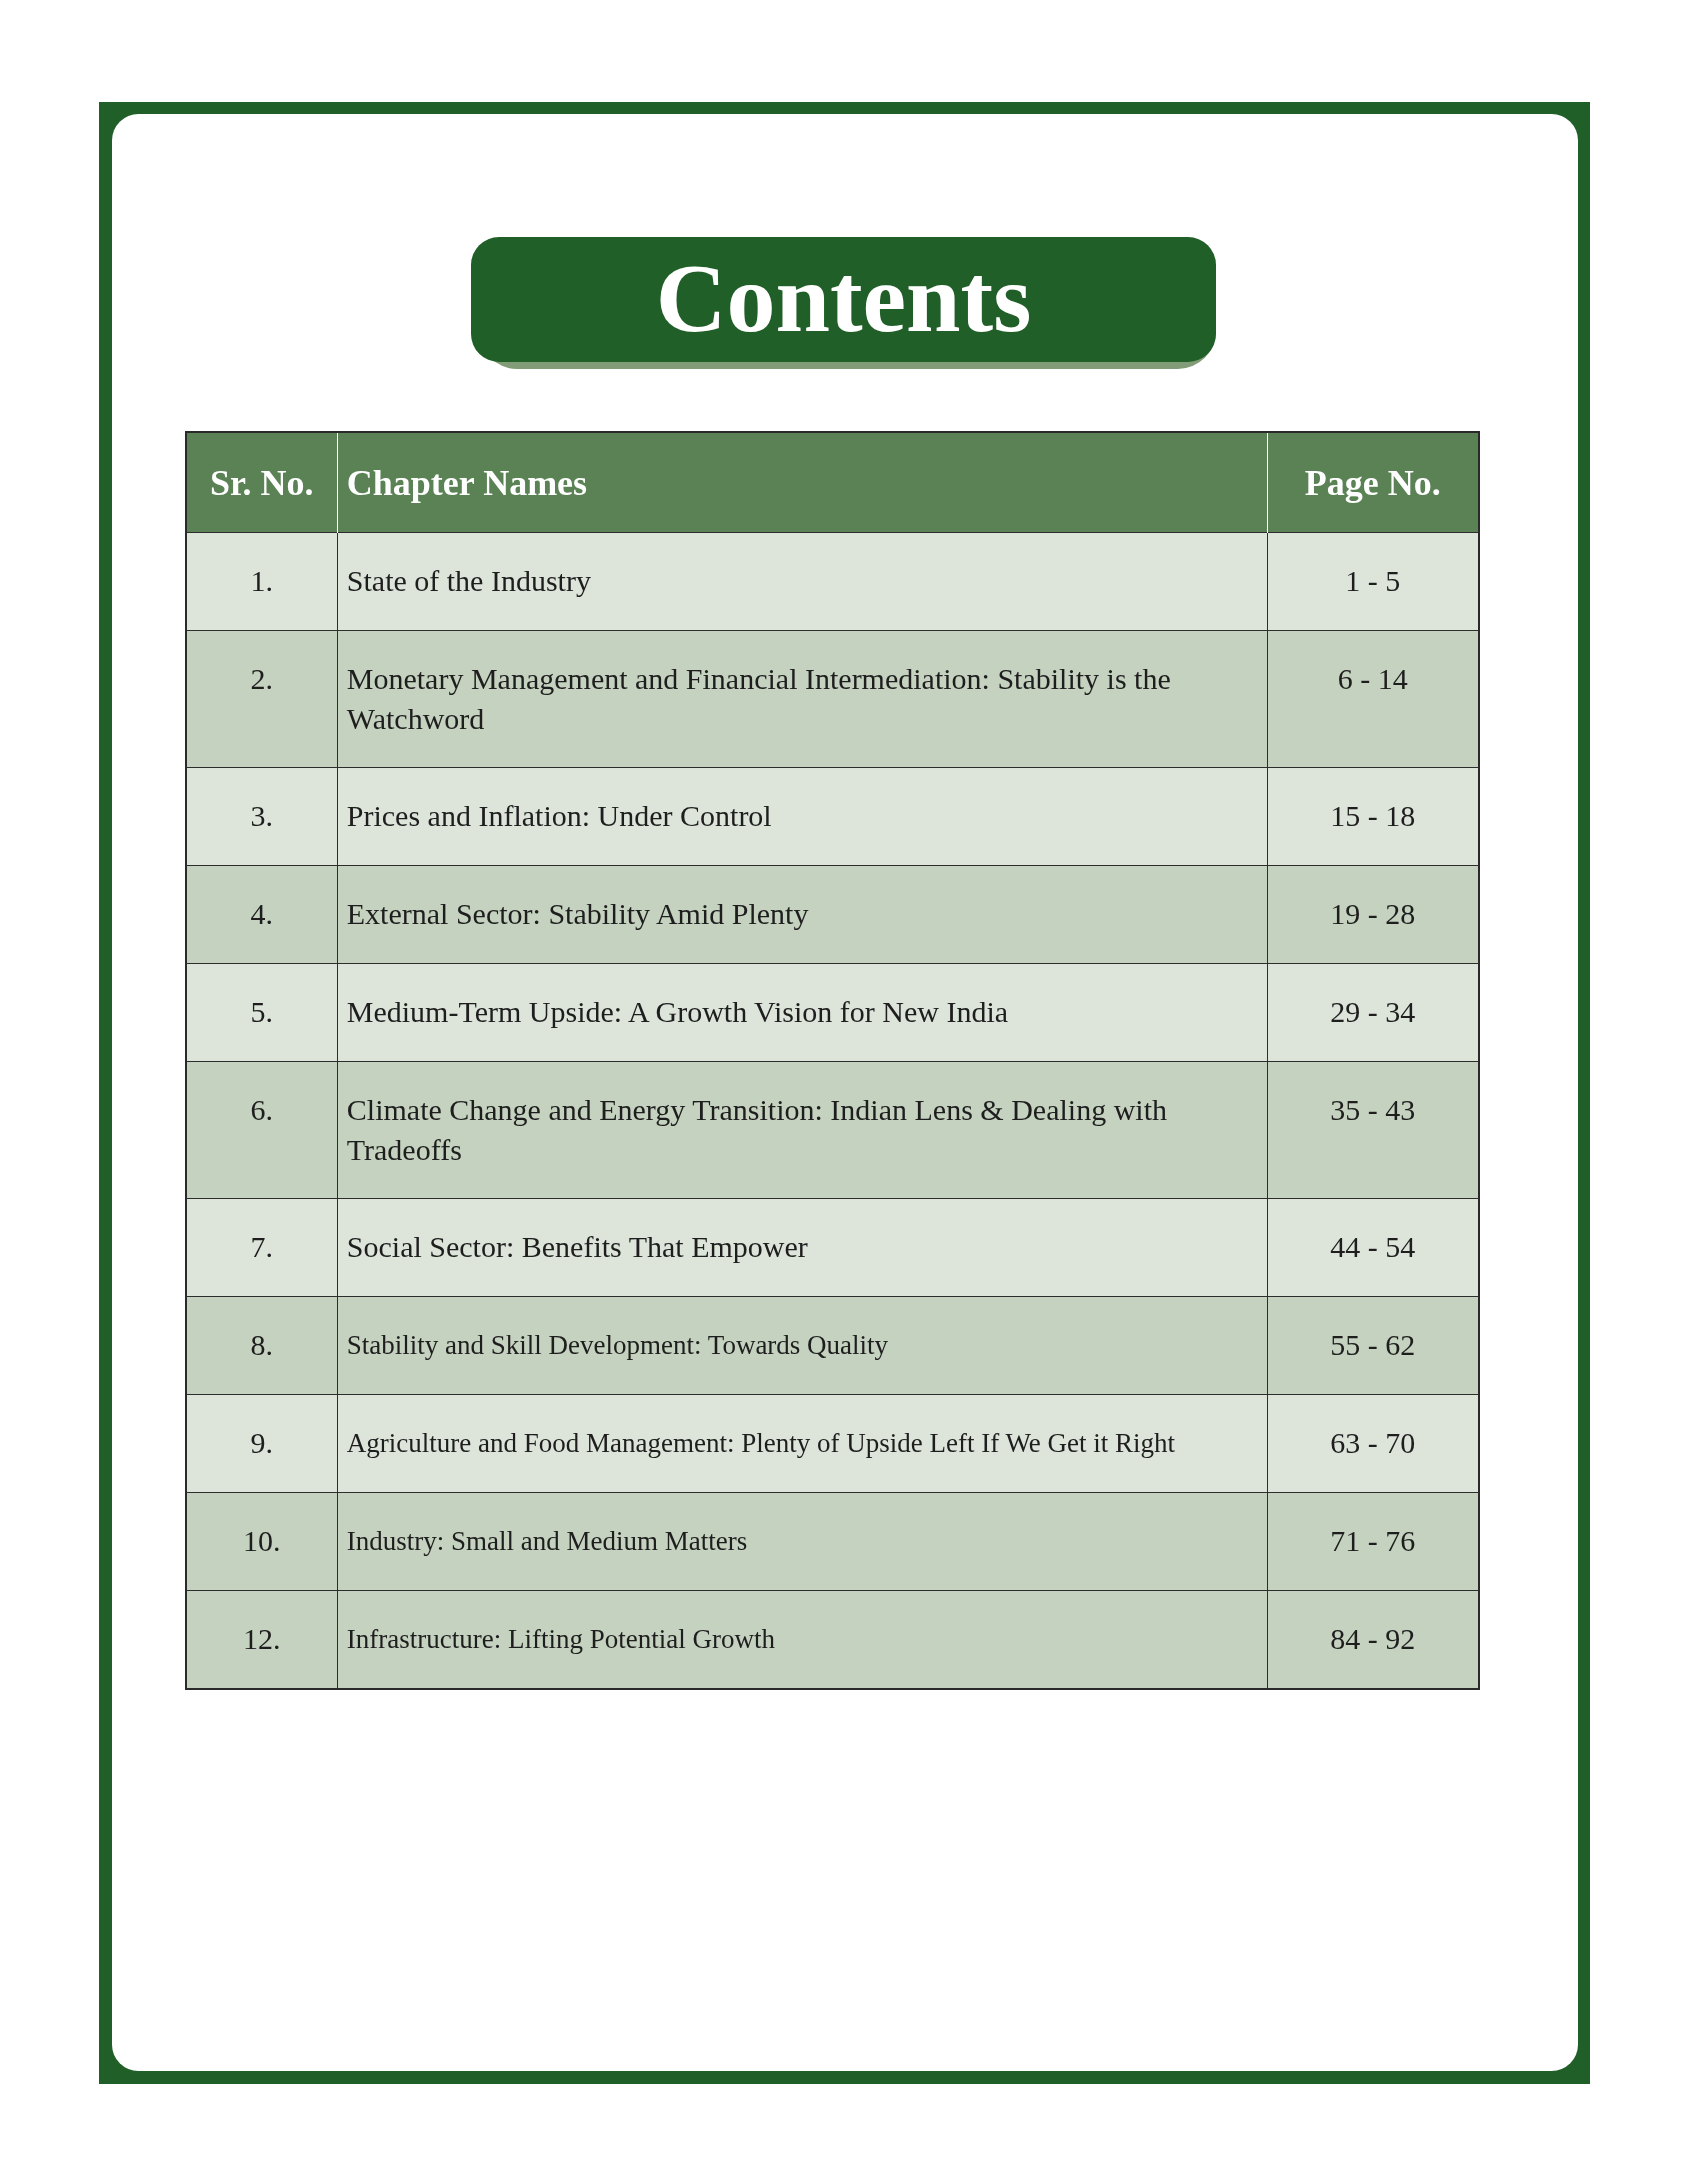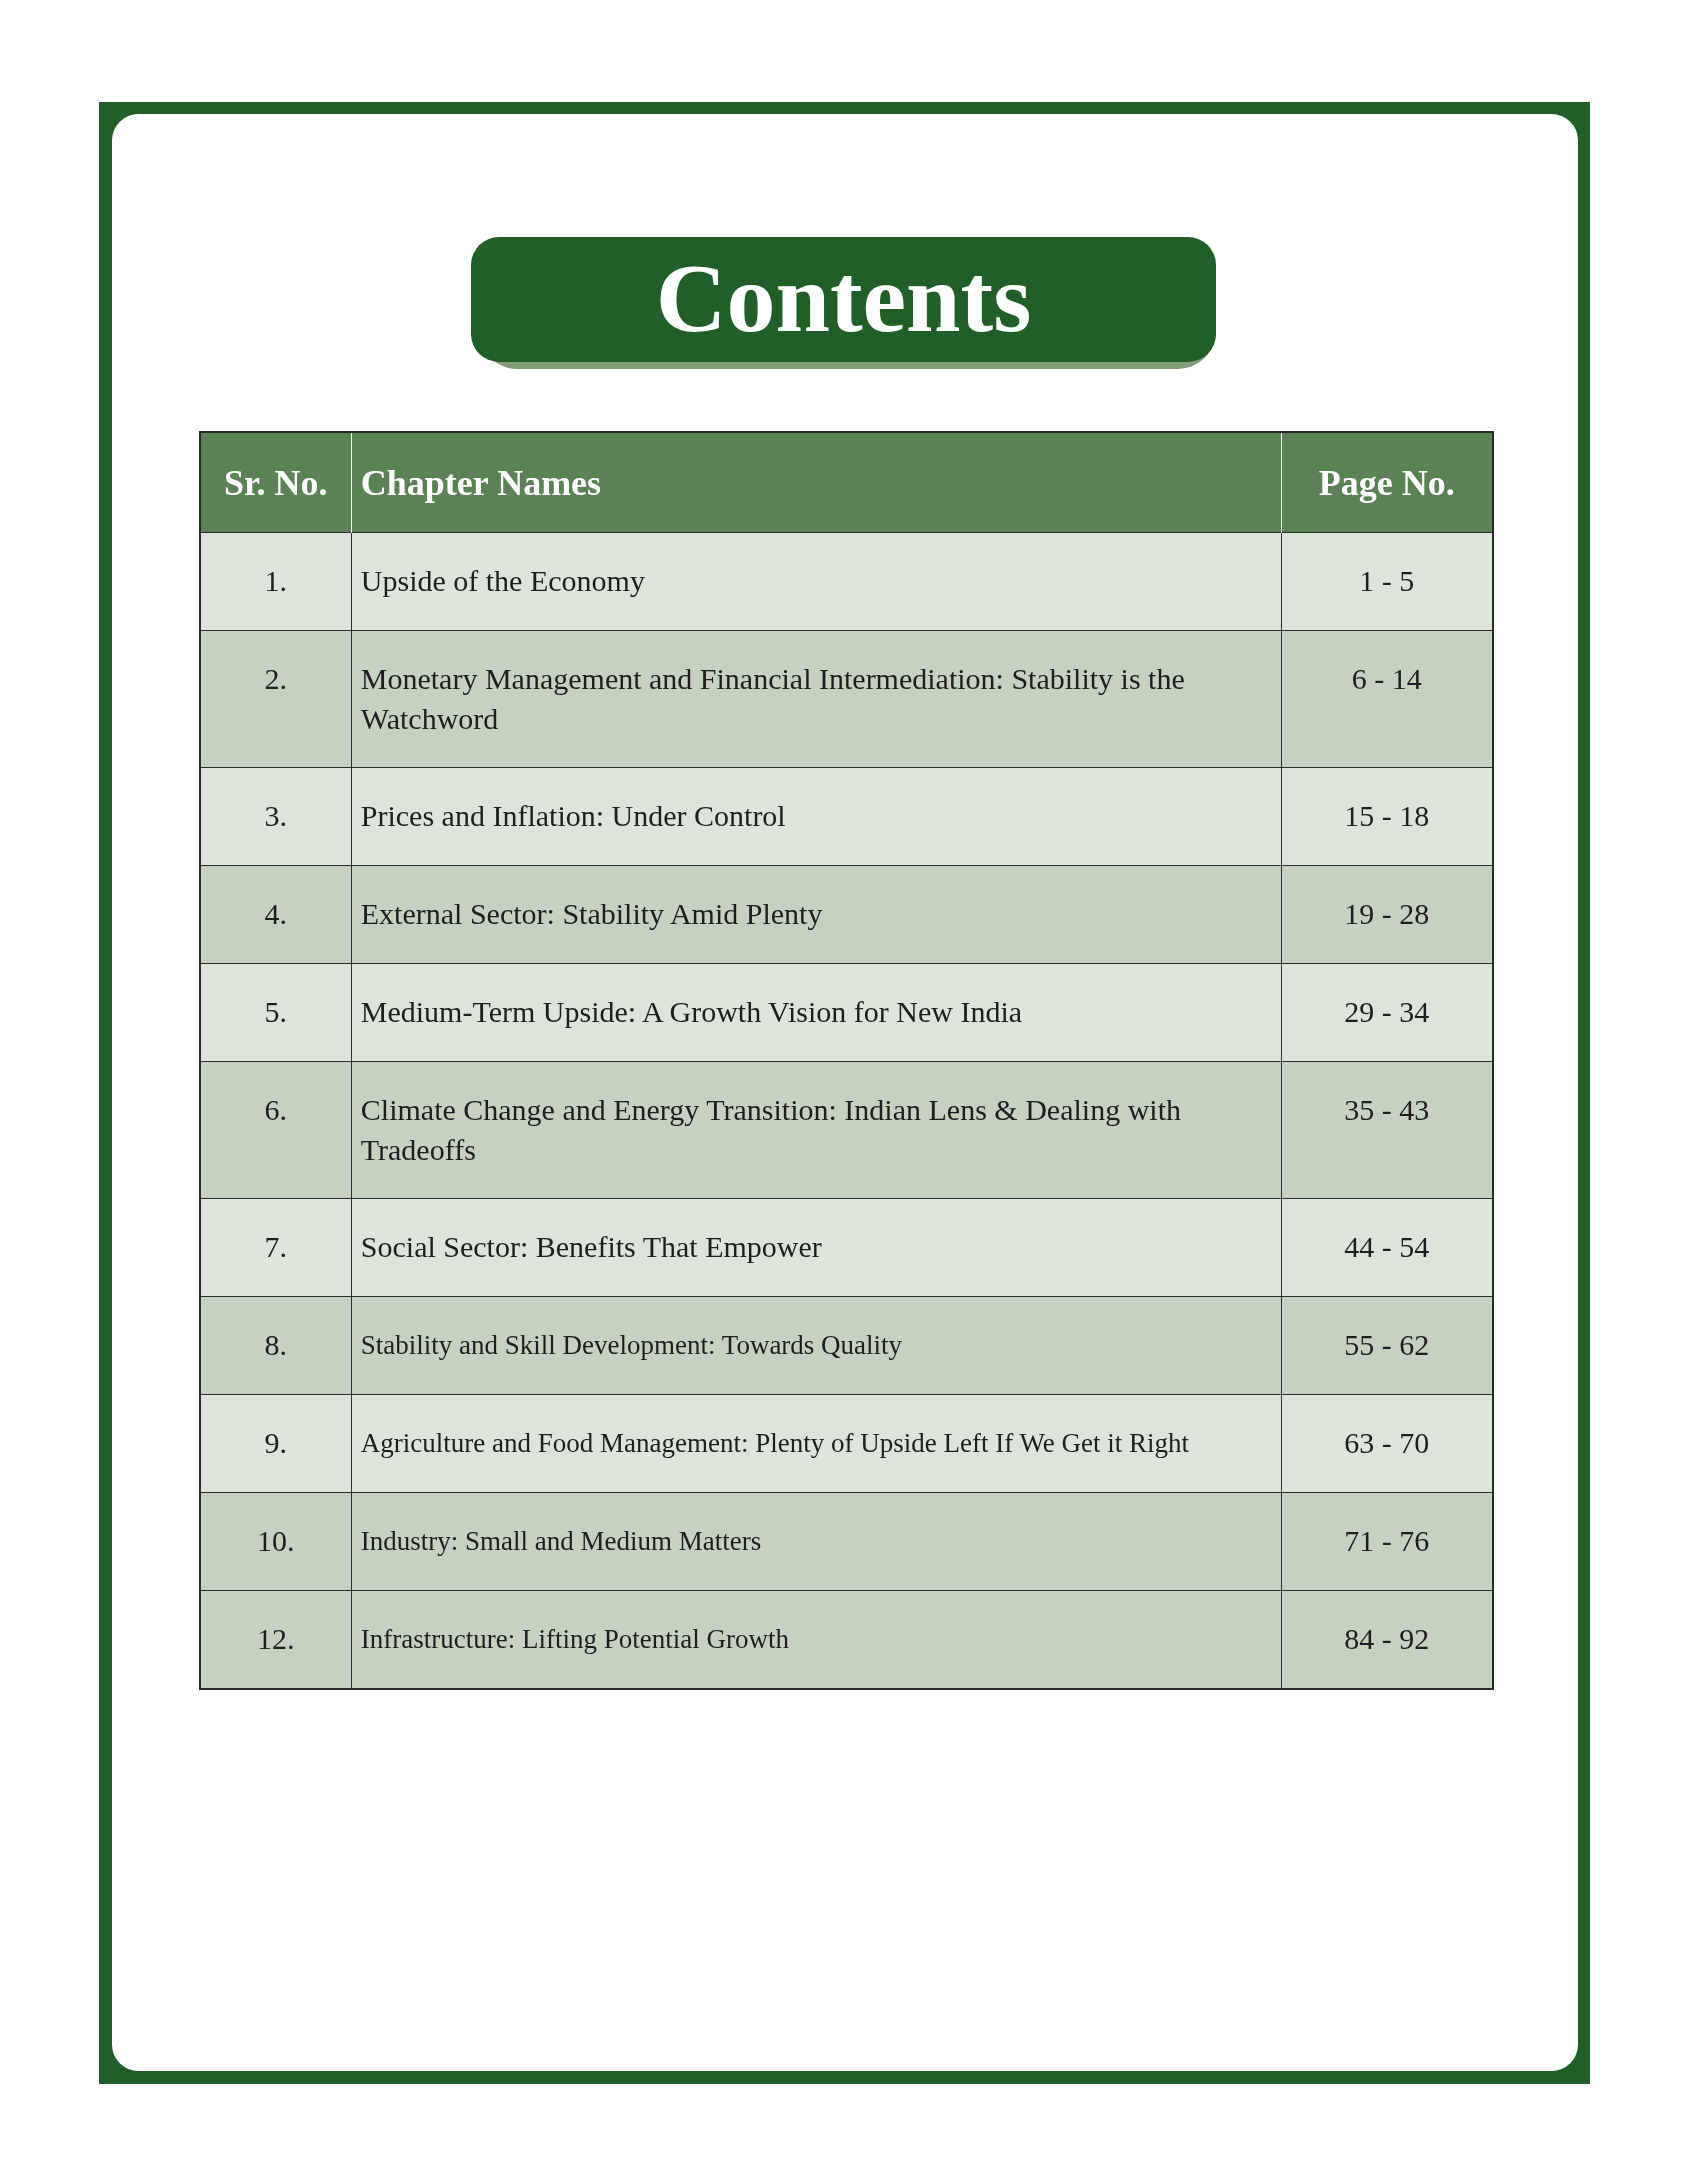--- a/index.html
+++ b/index.html
@@ -56,21 +56,21 @@
       color: #ffffff;
       font-family: "Liberation Serif", "DejaVu Serif", serif;
       font-weight: bold;
       font-size: 98px;
       line-height: 1;
       letter-spacing: 0px;
       margin-top: -4px;
     }
     .toc-table {
       position: absolute;
-      left: 199px;
+      left: 185px;
       top: 431px;
       width: 1292px;
       border-collapse: collapse;
       table-layout: fixed;
     }
     .toc-table col.c-sr { width: 151px; }
     .toc-table col.c-name { width: 930px; }
     .toc-table col.c-page { width: 212px; }
     .toc-table th {
       background: #5b8254;
@@ -133,21 +133,21 @@
       <th class="name-head">Chapter Names</th>
       <th>Page No.</th>
     </tr>
   </thead>
   <tbody>
     <tr class="row light h1">
       <td class="sr">
           <div class="cell">1.</div>
         </td>
       <td class="name">
-          <div class="cell">Upside of the Economy</div>
+          <div class="cell">State of the Industry</div>
         </td>
       <td class="page">
           <div class="cell">1 - 5</div>
         </td>
     </tr>
     <tr class="row dark h2">
       <td class="sr">
           <div class="cell">2.</div>
         </td>
       <td class="name">

